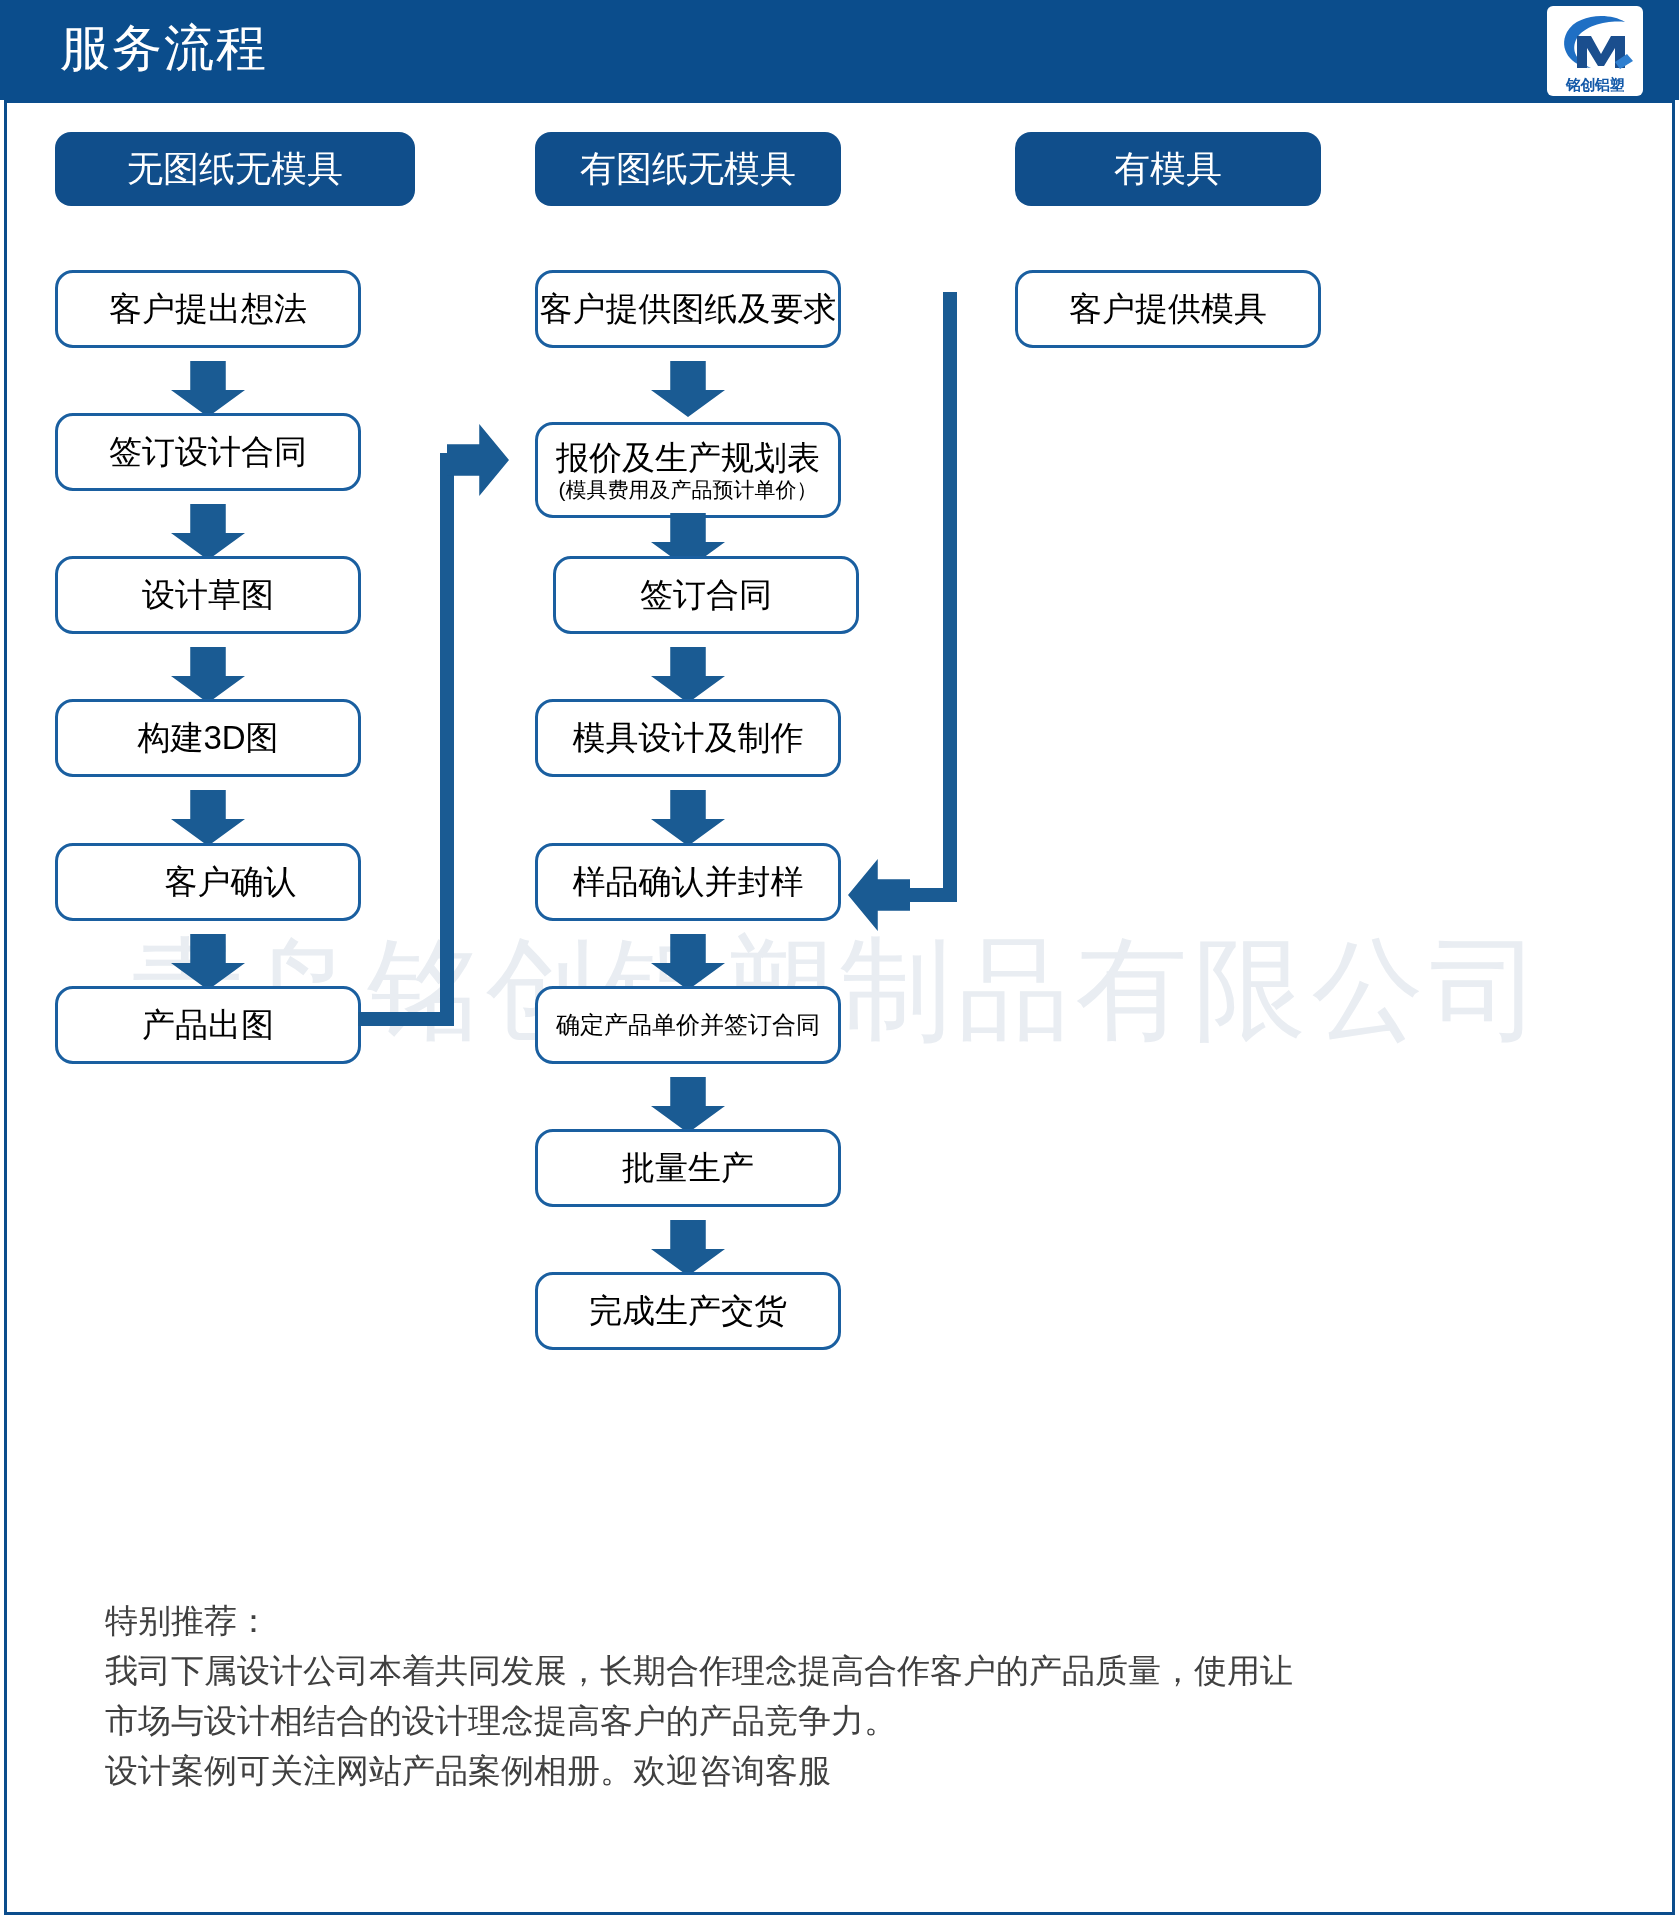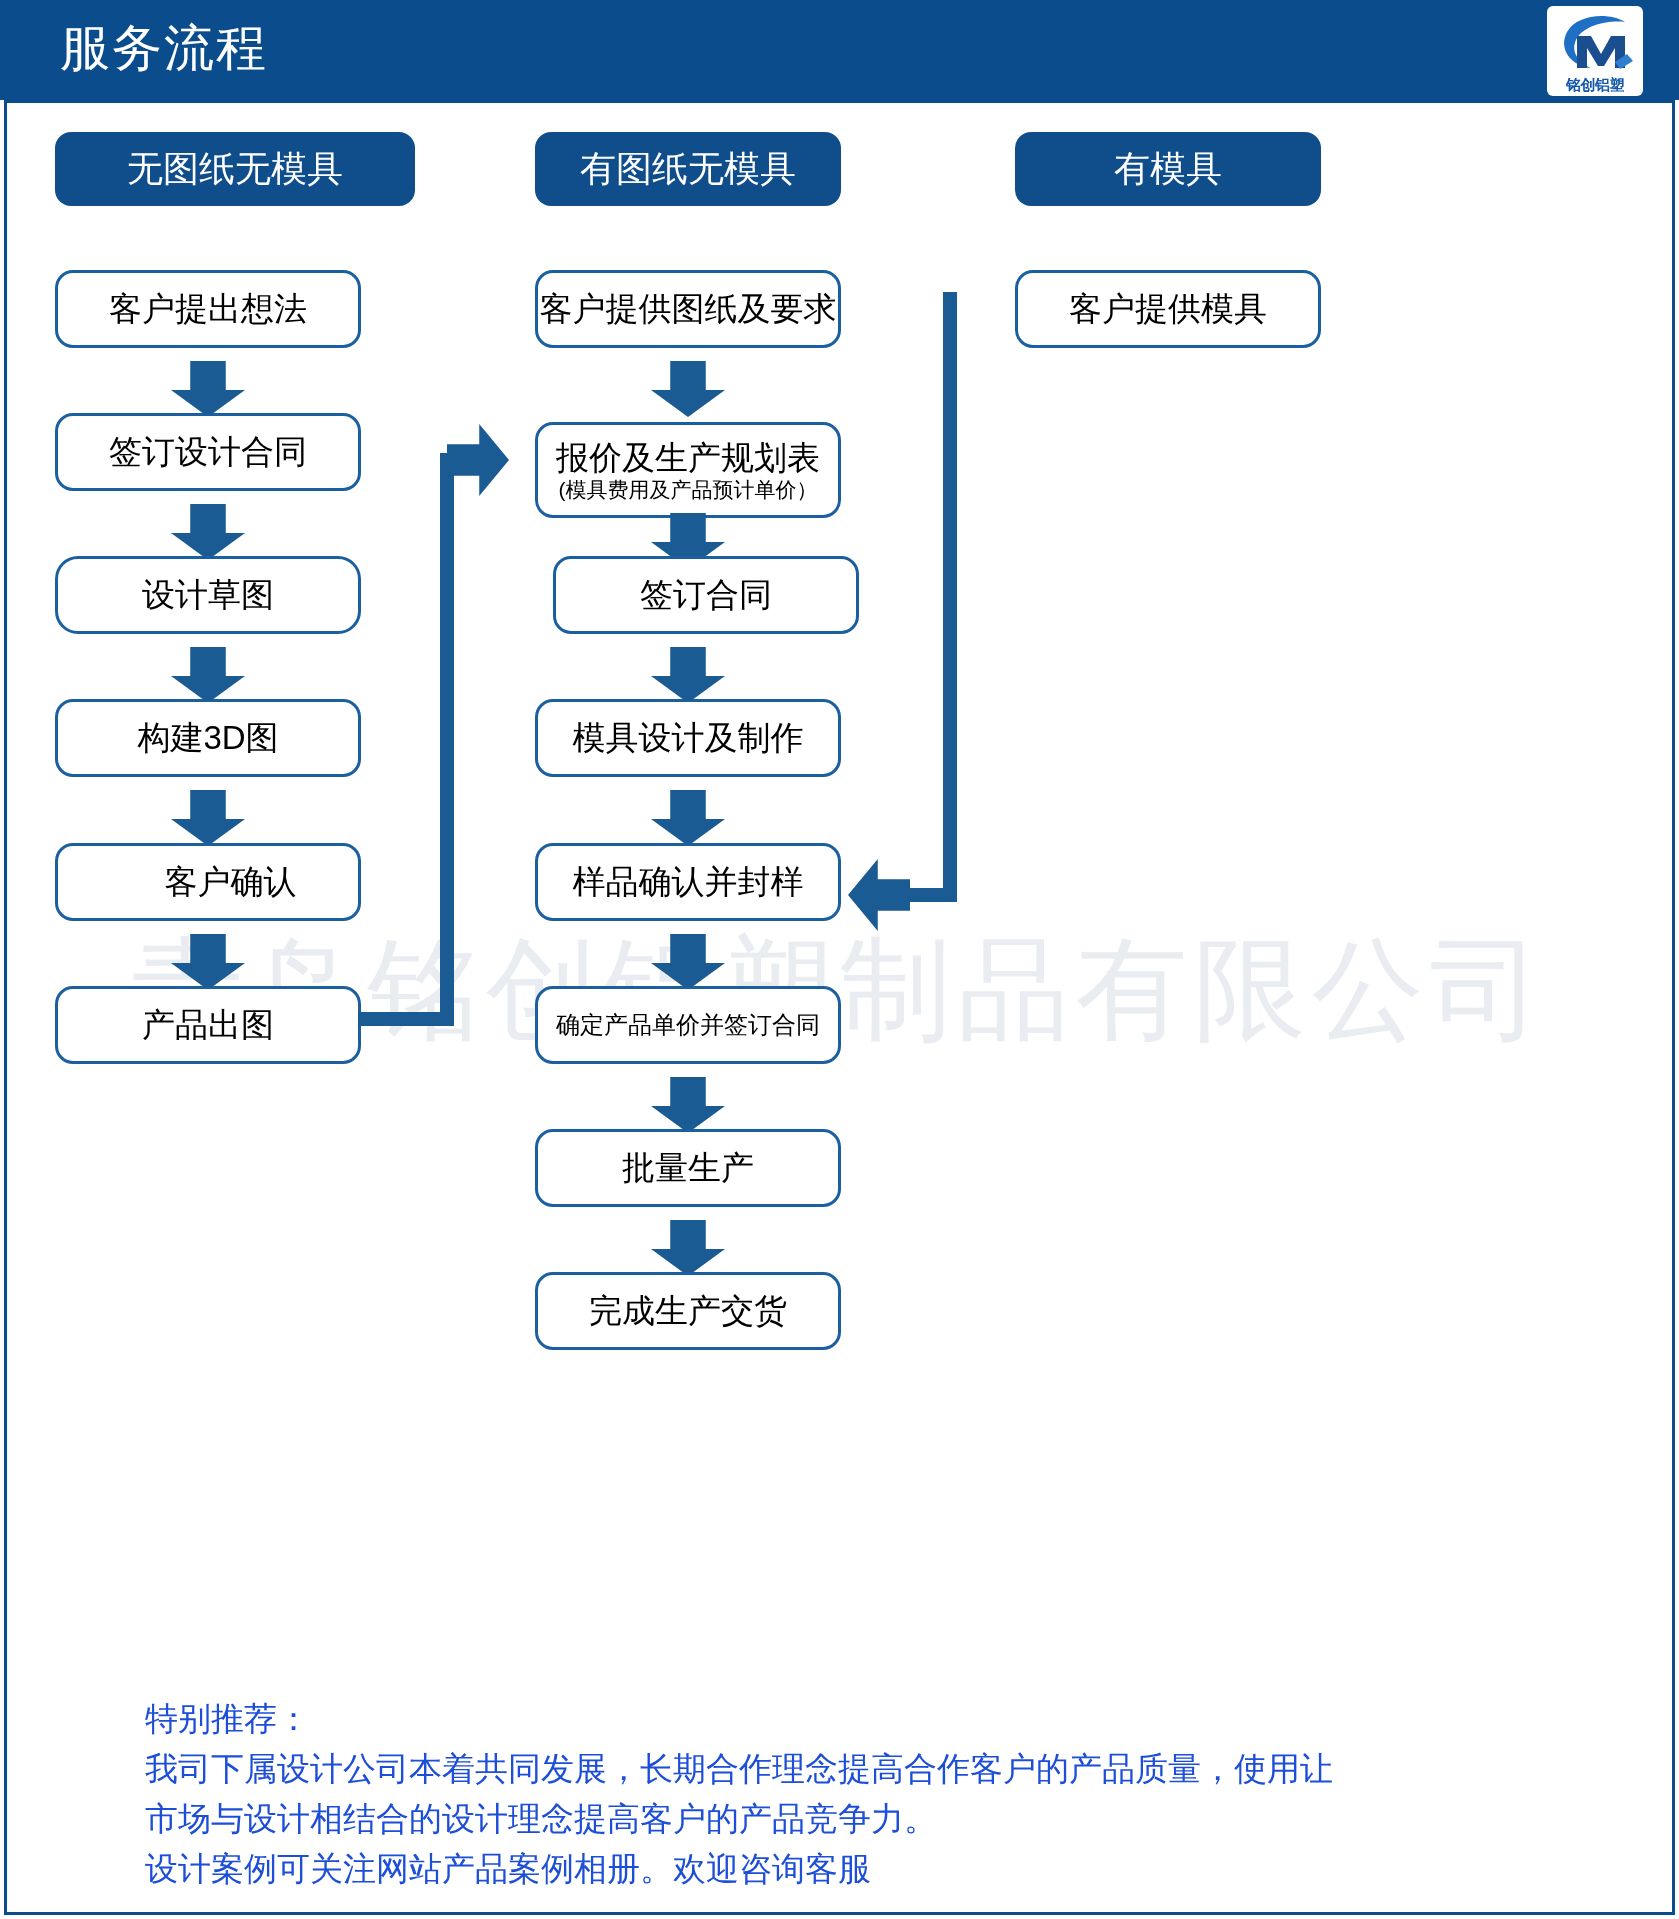--- a/index.html
+++ b/index.html
@@ -151,26 +151,25 @@
     position: absolute;
     left: 848px; top: 859px;
     width: 62px; height: 72px;
     background: #1a5b93;
     clip-path: polygon(100% 28%, 48% 28%, 48% 0%, 0% 50%, 48% 100%, 48% 72%, 100% 72%);
   }
 
   
   .note {
     position: absolute;
-    left: 105px; top: 1694px;
+    left: 105px; top: 1596px;
     width: 1500px;
     font-size: 33px;
     line-height: 50px;
-    color: #1d4ed8;
-    margin-left: 40px;
+    color: #404040;
   }
   .note div { white-space: nowrap; }
 </style>
 </head>
 <body>
 
 <div id="root">
 
   <div class="header">
     <div class="header-title">服务流程</div>
@@ -191,21 +190,21 @@
   <div class="layer">
 
     <div class="pill c1">无图纸无模具</div>
     <div class="pill c2">有图纸无模具</div>
     <div class="pill c3">有模具</div>
 
     <div class="node" style="left:55px;  top:270px;">客户提出想法</div>
     <div class="arrow-down" style="left:171px; top:361px;"></div>
     <div class="node" style="left:55px;  top:413px;">签订设计合同</div>
     <div class="arrow-down" style="left:171px; top:504px;"></div>
-    <div class="node" style="left:55px;  top:556px;border-radius:23px;">设计草图</div>
+    <div class="node" style="left:55px;  top:556px;">设计草图</div>
     <div class="arrow-down" style="left:171px; top:647px;"></div>
     <div class="node" style="left:55px;  top:699px;">构建3D图</div>
     <div class="arrow-down" style="left:171px; top:790px;"></div>
     <div class="node" style="left:55px;  top:843px;padding-left:45px;">客户确认</div>
     <div class="arrow-down" style="left:171px; top:934px;"></div>
     <div class="node" style="left:55px;  top:986px;">产品出图</div>
 
     <div class="node" style="left:535px; top:270px;">客户提供图纸及要求</div>
     <div class="arrow-down" style="left:651px; top:361px;"></div>
 

